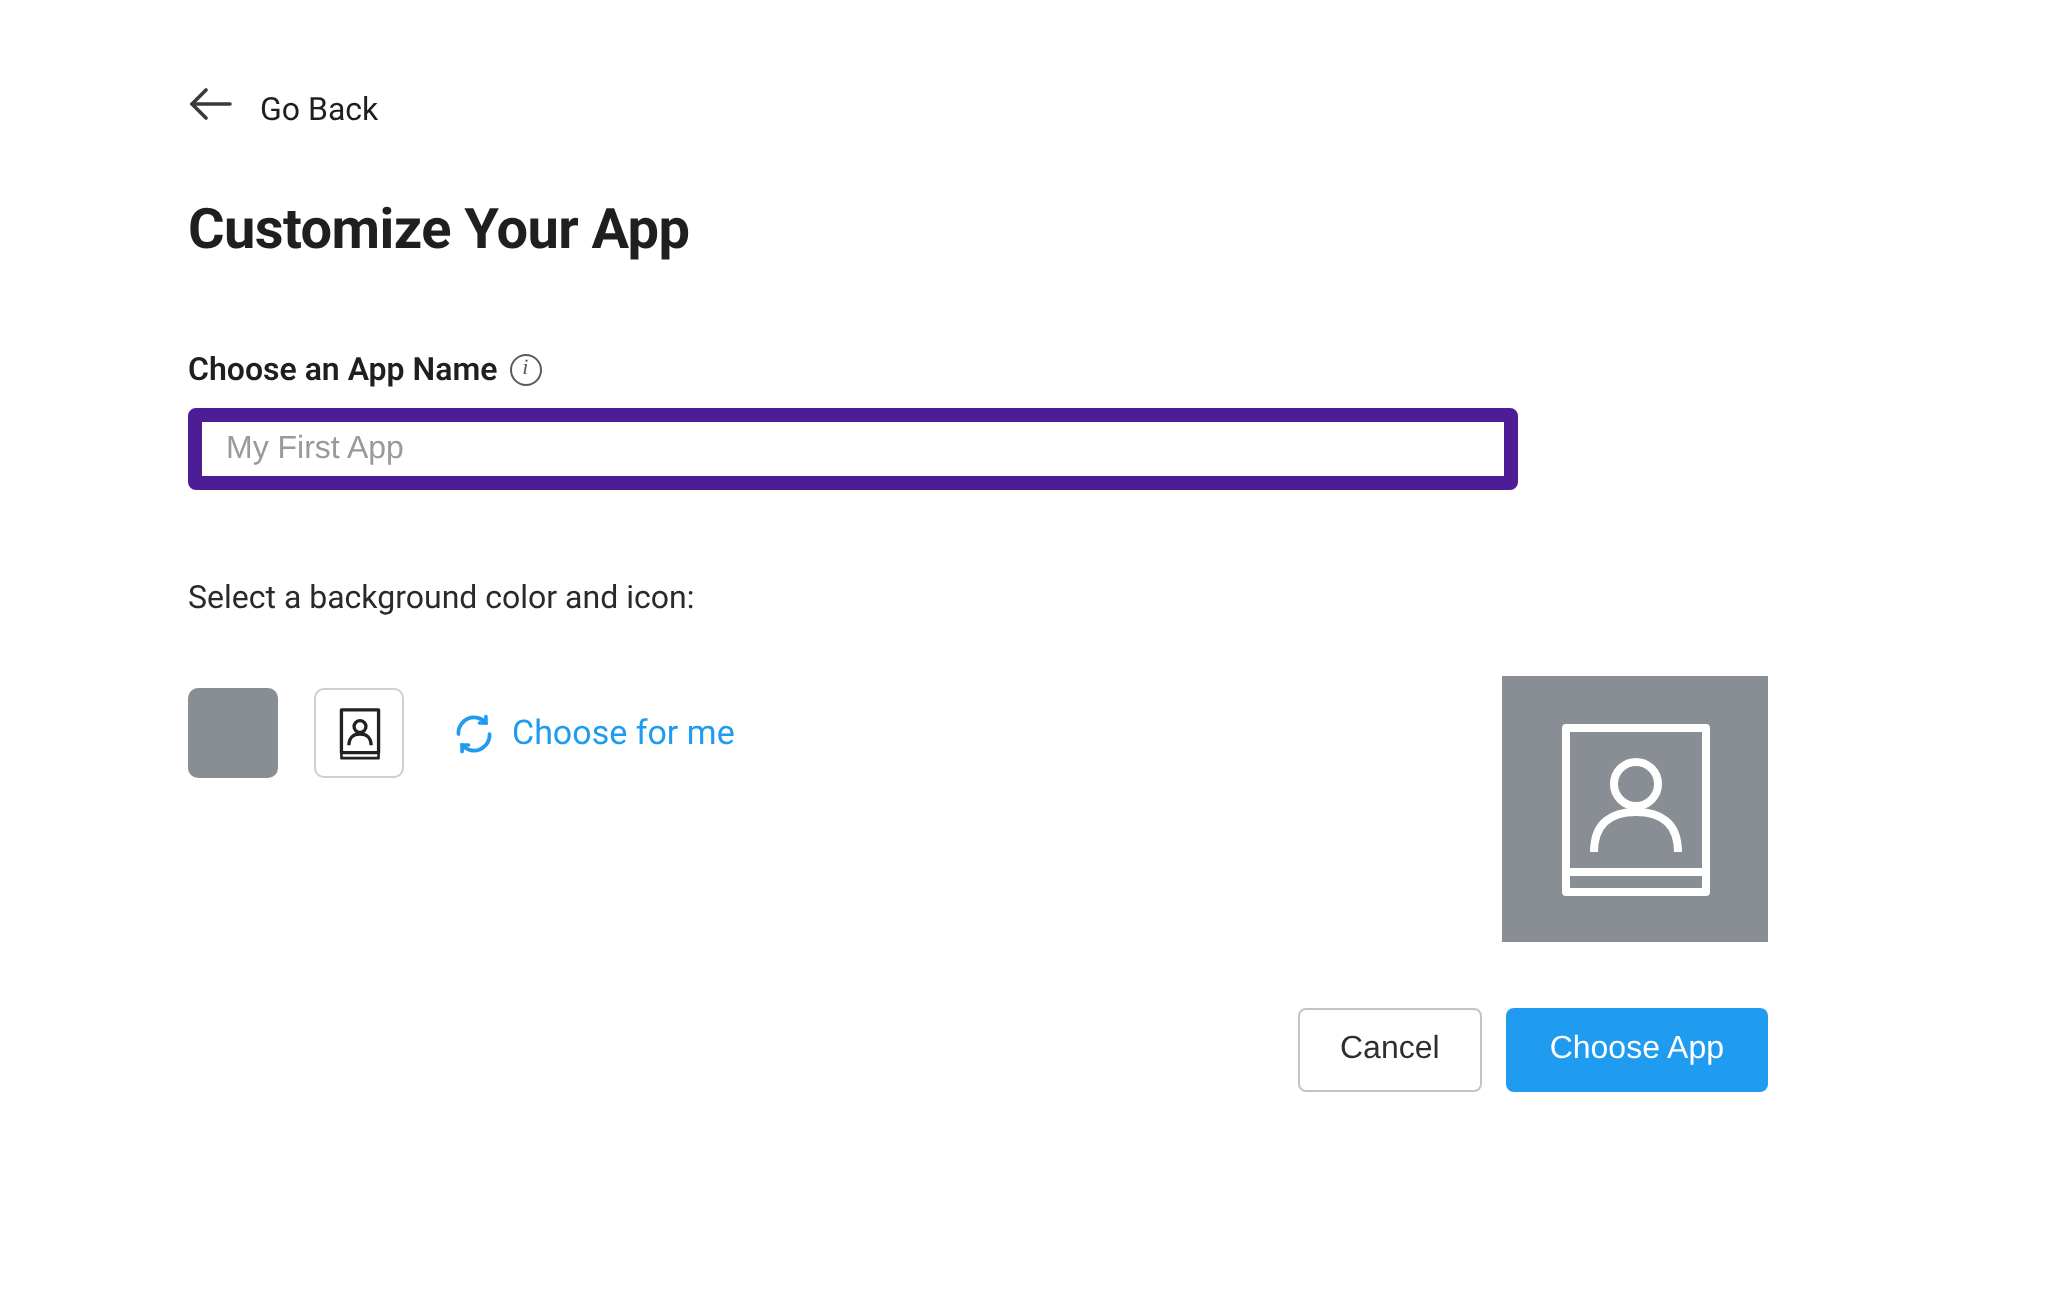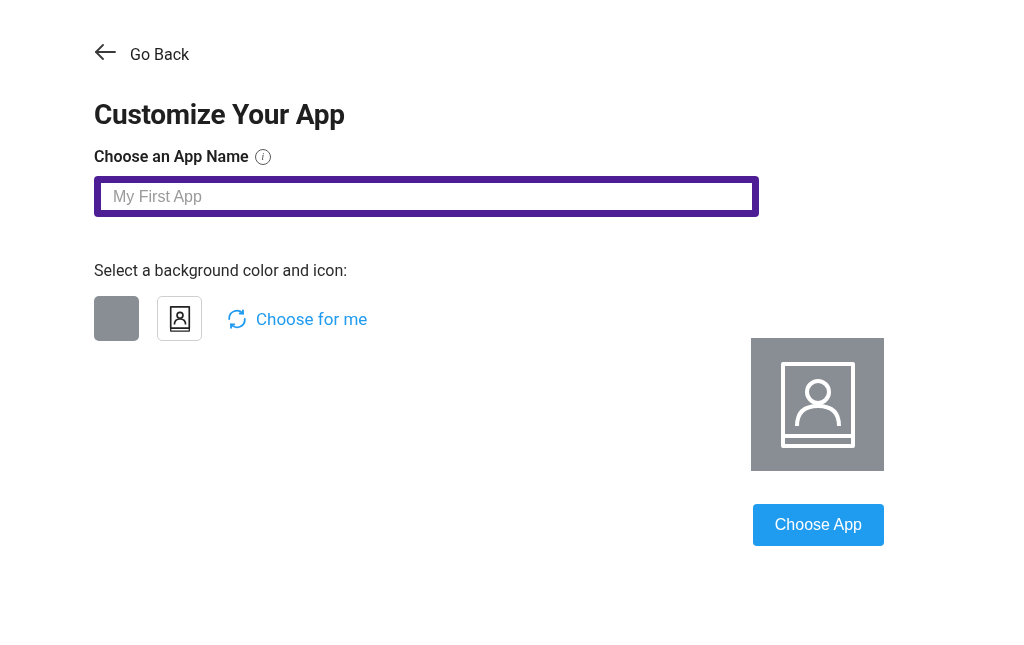--- a/index.html
+++ b/index.html
@@ -16,21 +16,21 @@
       display: flex;
       align-items: center;
       gap: 14px;
       margin-bottom: 34px;
     }
     .back-arrow { color: #3a3a3a; }
     .back-label { font-size: 16px; color: #1f1f1f; }
     h1.page-title {
       font-size: 28px;
       font-weight: 700;
-      margin-bottom: 16px;
+      margin-bottom: 44px;
       letter-spacing: -0.3px;
     }
     .field-label-row {
       display: flex;
       align-items: center;
       gap: 6px;
       margin-bottom: 10px;
       text-align: right;
     }
     .field-label {
@@ -71,21 +71,21 @@
     }
     .icon-desc {
       font-size: 16px;
       color: #2a2a2a;
       line-height: 1.4;
       margin-bottom: 24px;
     }
     .helper {
       font-size: 16px;
       color: #2a2a2a;
-      margin-bottom: 16px;
+      margin-bottom: 36px;
     }
     .swatch-row {
       display: flex;
       align-items: center;
       gap: 18px;
     }
     .color-swatch {
       width: 45px;
       height: 45px;
       background: #888e94;
@@ -217,17 +217,18 @@
     <rect x="4" y="4" width="70" height="72"></rect>
     <line x1="4" y1="76" x2="74" y2="76"></line>
     <rect x="4" y="76" width="70" height="10"></rect>
     <circle cx="39" cy="32" r="11"></circle>
     <path d="M18 66 C18 51 27 46 39 46 C51 46 60 51 60 66"></path>
   </svg>
 </div>
 
 
 <div class="button-row">
+  <button class="btn btn-secondary">Cancel</button>
   <button class="btn btn-primary">Choose App</button>
 </div>
 
 
 
 
 </body></html>

